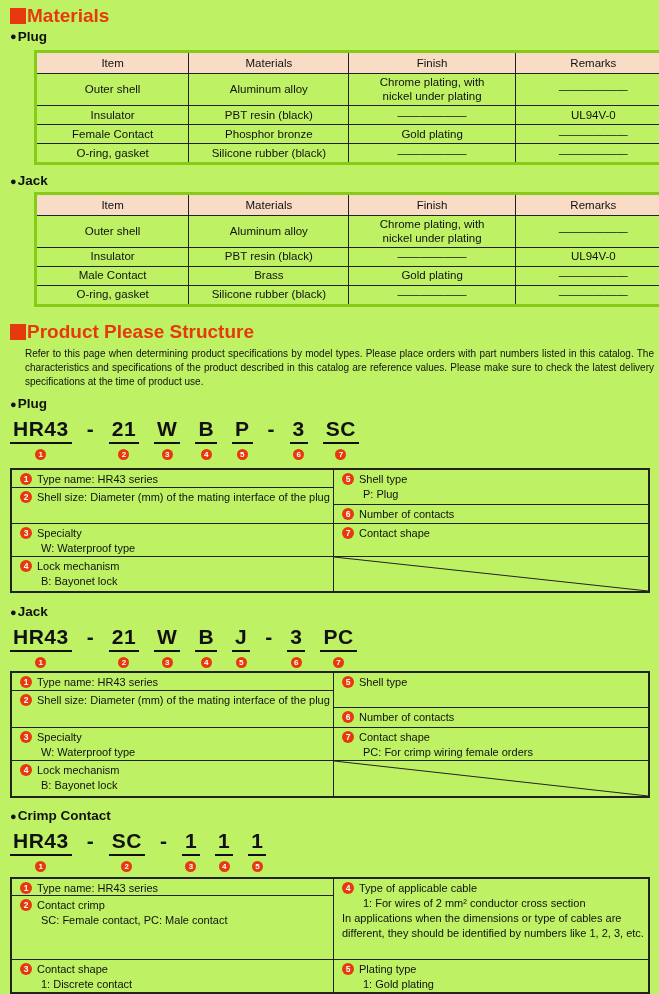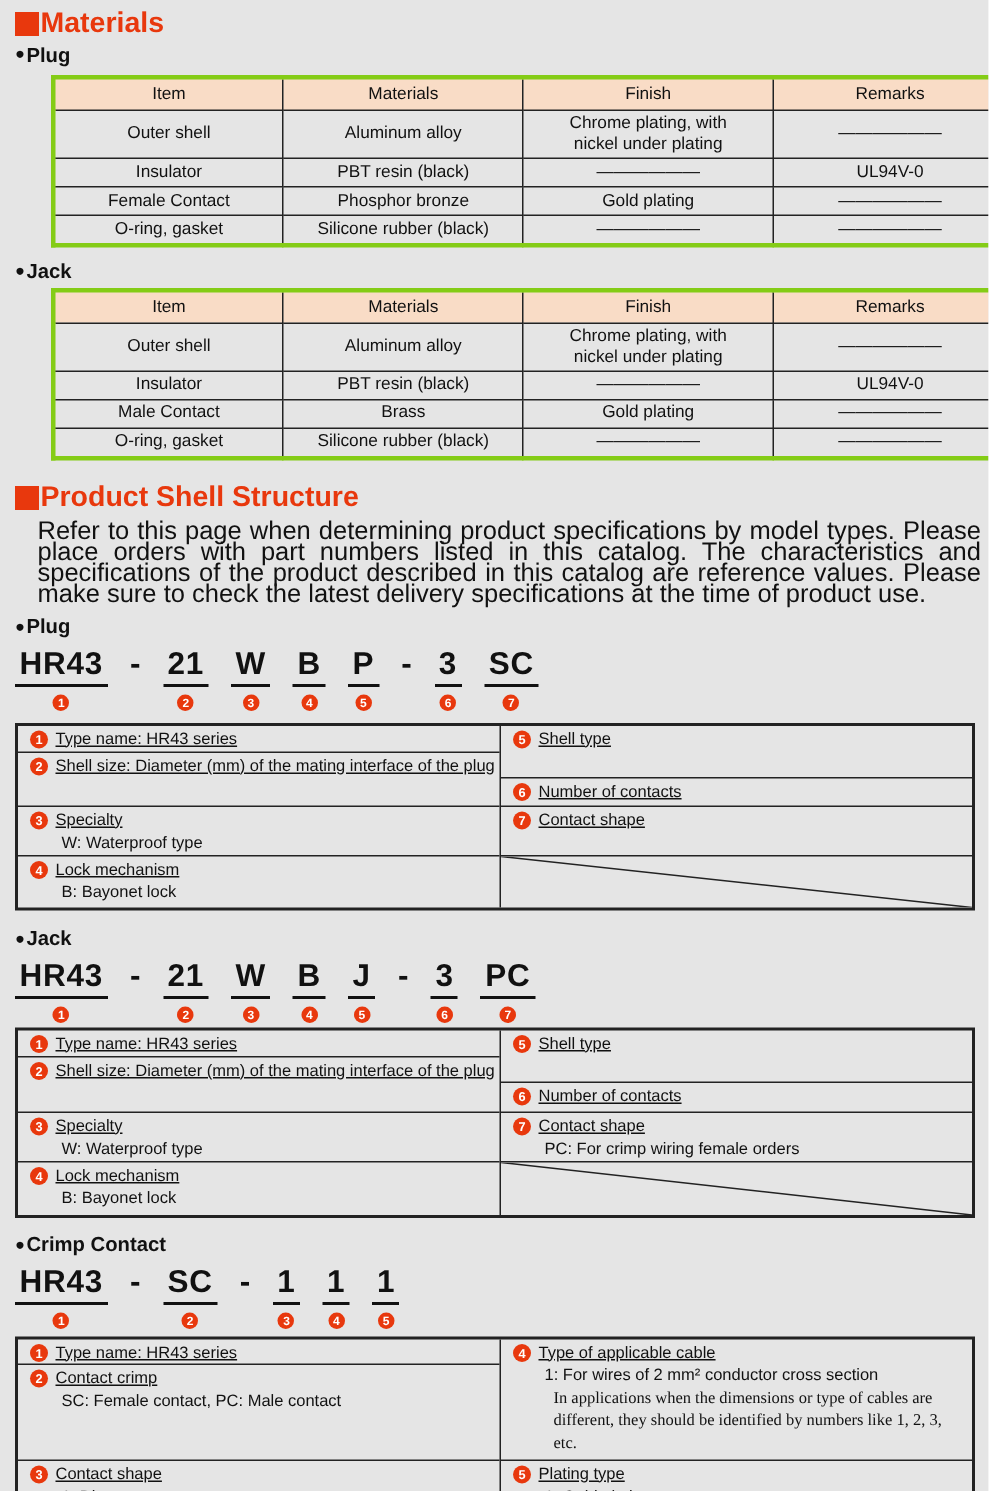--- a/index.html
+++ b/index.html
@@ -1,18 +1,18 @@
 <!DOCTYPE html>
 <html><head>
 <meta charset="utf-8">
 <style>
   html,body{margin:0;padding:0;background:#fff;}
   .page{
     width:659px;height:994px;box-sizing:border-box;
-    padding:4px 9px 0 10px;background:#e5e5e5;color:#111;
+    padding:4px 9px 0 10px;background:#bef264;color:#111;
     font-family:"Liberation Sans","DejaVu Sans",sans-serif;
     overflow:hidden;position:relative;
   }
   
   .sec-title{display:flex;align-items:center;height:23px;}
   .sec-sq{width:16px;height:16px;background:#e8380d;flex:none;}
   .sec-title-text{color:#e8380d;font-size:19px;font-weight:bold;margin-left:1px;letter-spacing:0;}
   
   .sub{display:flex;align-items:center;font-weight:bold;font-size:13.5px;height:18px;}
   .sub .bullet{font-size:11px;margin-right:1px;}
@@ -22,41 +22,41 @@
   table.mat th,table.mat td{border:1px solid #222;text-align:center;vertical-align:middle;
     padding:1px 3px;font-weight:normal;white-space:pre-line;line-height:1.25;}
   table.mat th{background:#f9dcc6;height:18px;}
   table.mat tr.r1 td{height:27px;}
   table.mat tr.rs td{height:16px;}
   col.c1{width:153px;} col.c2{width:160px;} col.c3{width:166px;} col.c4{width:157px;}
   .m-plug{margin-top:5px;} .m-jack{margin-top:2px;}
   .sub-jack1{margin-top:7px;}
   
   .t-pns{margin-top:14px;}
-  .intro{width:629px;margin:3px 0 0 15px;font-size:17px;line-height:14px;text-align:justify;}
+  .intro{width:629px;margin:3px 0 0 15px;font-size:10px;line-height:14px;text-align:justify;}
   .sub-pnplug{margin-top:6px;} .sub-pnjack{margin-top:10px;} .sub-pncrimp{margin-top:9px;}
   .pn-row{display:flex;align-items:flex-start;gap:15px;margin-top:4px;margin-left:0;}
   .pn-seg{display:flex;flex-direction:column;align-items:center;}
   .pn-text{font-size:21px;font-weight:bold;line-height:24px;letter-spacing:0.5px;
     border-bottom:2px solid #111;padding:0 3px 1px 3px;}
   .pn-sep{font-size:21px;font-weight:bold;line-height:24px;padding-top:0;}
   .circ{display:inline-flex;width:12px;height:12px;border-radius:50%;background:#e8380d;
     color:#fff;font-size:8.5px;font-weight:bold;align-items:center;justify-content:center;flex:none;}
   .pn-circ{margin-top:5px;width:11px;height:11px;font-size:8px;}
   
   .expl{width:640px;border:2px solid #222;display:flex;font-size:11px;box-sizing:border-box;}
   .expl-left{width:322px;border-right:1px solid #222;flex:none;box-sizing:border-box;}
   .expl-right{flex:1;min-width:0;}
   .ecell{border-bottom:1px solid #222;box-sizing:border-box;padding:2px 4px 0 8px;
     position:relative;overflow:hidden;}
   .ecell.last{border-bottom:none;}
   .l1{display:flex;align-items:center;gap:5px;line-height:15px;}
-  .l1t{white-space:nowrap;text-decoration:underline;}
+  .l1t{white-space:nowrap;}
   .l2{margin-left:21px;line-height:15px;}
-  .l3{margin-left:27px;line-height:15px;font-family:Liberation Serif, serif;}
+  .l3{line-height:15px;}
   .diag-svg{position:absolute;left:0;top:0;width:100%;height:100%;display:block;}
   .e-plug{margin-top:8px;} .e-jack{margin-top:3px;} .e-crimp{margin-top:5px;}
 </style>
 </head>
 <body>
 
 <div class="page">
 
   <div class="sec-title">
     <span class="sec-sq"></span>
@@ -156,21 +156,21 @@
         <td>O-ring, gasket</td>
         <td>Silicone rubber (black)</td>
         <td>——————</td>
         <td>——————</td>
       </tr>
     </tbody>
   </table>
 
   <div class="sec-title t-pns">
     <span class="sec-sq"></span>
-    <span class="sec-title-text">Product Shell Structure</span>
+    <span class="sec-title-text">Product Please Structure</span>
   </div>
 
   <div class="intro">Refer to this page when determining product specifications by model types. Please place orders with part numbers listed in this catalog.  The characteristics and specifications of the product described in this catalog are reference values.  Please make sure to check the latest delivery specifications at the time of product use.</div>
 
   <div class="sub sub-pnplug">
     <span class="bullet">●</span>
     <span>Plug</span>
   </div>
 
   <div class="pn-row">
@@ -234,20 +234,21 @@
           </div>
         <div class="l2">B: Bayonet lock</div>
       </div>
     </div>
     <div class="expl-right">
       <div class="ecell" style="height:35px">
         <div class="l1">
             <span class="circ">5</span>
             <span class="l1t">Shell type</span>
           </div>
+        <div class="l2">P: Plug</div>
       </div>
       <div class="ecell" style="height:19px">
         <div class="l1">
             <span class="circ">6</span>
             <span class="l1t">Number of contacts</span>
           </div>
       </div>
       <div class="ecell" style="height:33px">
         <div class="l1">
             <span class="circ">7</span>

